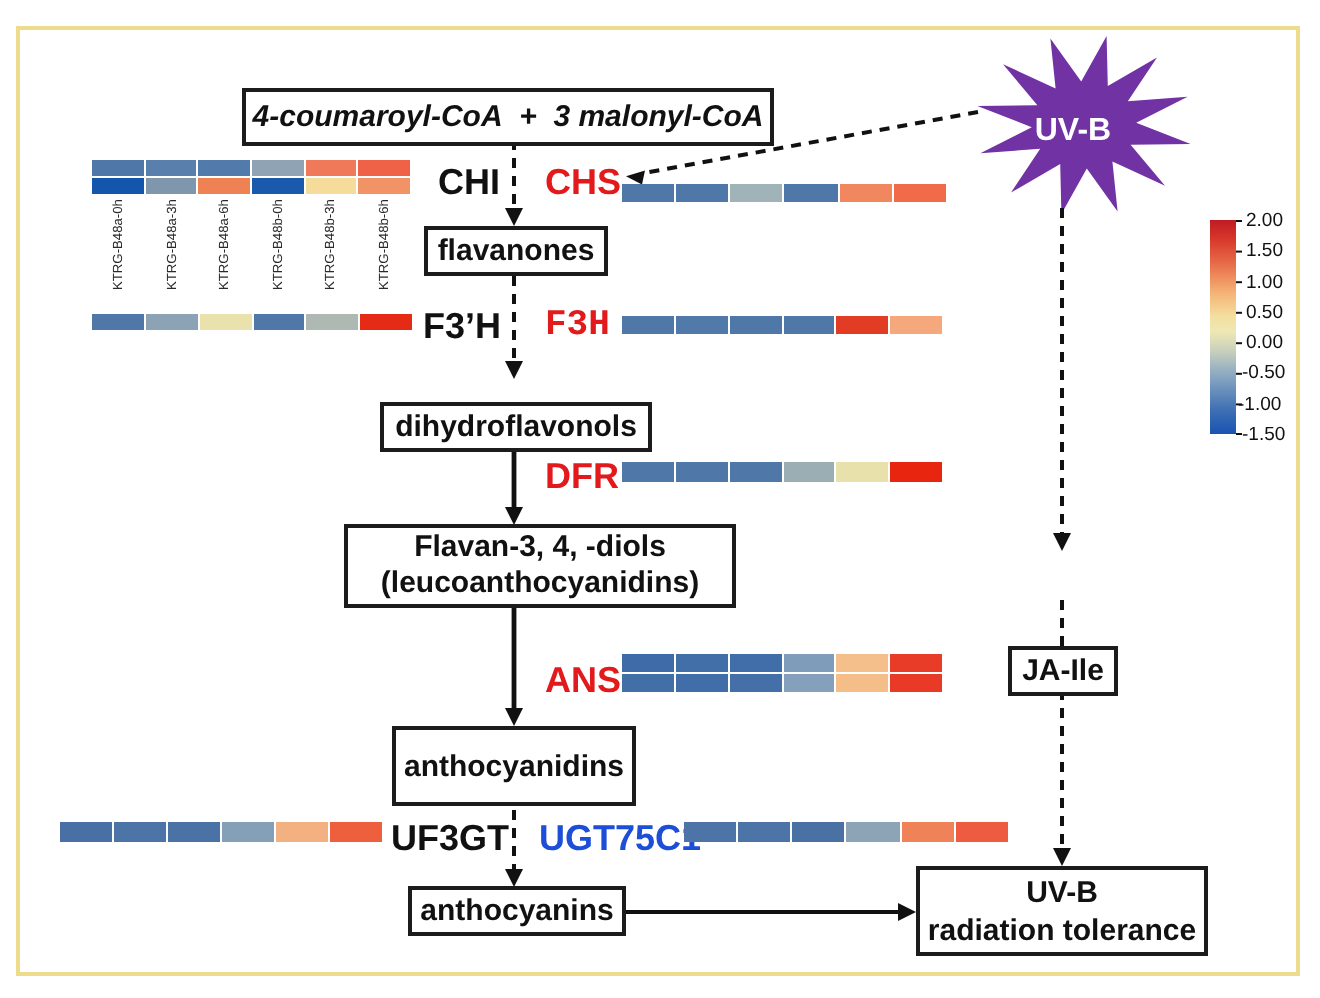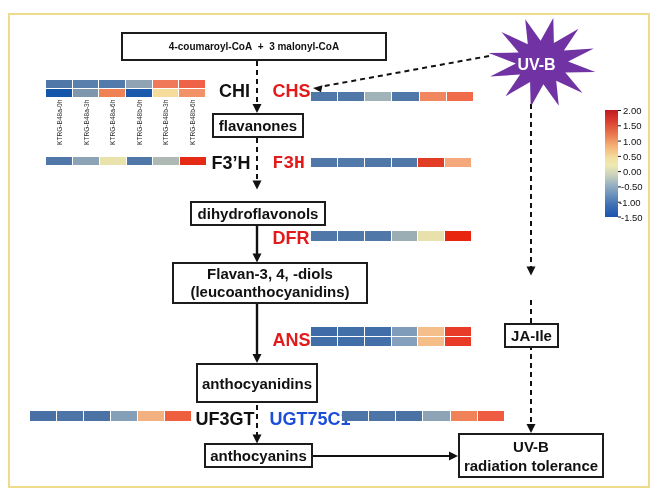--- a/index.html
+++ b/index.html
@@ -49,21 +49,21 @@
 <line x1="618" y1="110.5" x2="621" y2="110.5" stroke="#111" stroke-width="1"></line>
     <line x1="618" y1="125.8" x2="621" y2="125.8" stroke="#111" stroke-width="1"></line>
     <line x1="618" y1="141.1" x2="621" y2="141.1" stroke="#111" stroke-width="1"></line>
     <line x1="618" y1="156.4" x2="621" y2="156.4" stroke="#111" stroke-width="1"></line>
     <line x1="618" y1="171.6" x2="621" y2="171.6" stroke="#111" stroke-width="1"></line>
     <line x1="618" y1="186.9" x2="621" y2="186.9" stroke="#111" stroke-width="1"></line>
     <line x1="618" y1="202.2" x2="621" y2="202.2" stroke="#111" stroke-width="1"></line>
     <line x1="618" y1="217" x2="621" y2="217" stroke="#111" stroke-width="1"></line>
   </svg>
 
-<div class="box" style="left:121px;top:32px;width:266px;height:29px;font-size:10px;white-space:nowrap;">4-coumaroyl-CoA&nbsp; +&nbsp; 3 malonyl-CoA</div>
+<div class="box" style="left:121px;top:44px;width:266px;height:29px;font-size:15px;white-space:nowrap;font-style:italic;">4-coumaroyl-CoA&nbsp; +&nbsp; 3 malonyl-CoA</div>
 <div class="box" style="left:212px;top:113px;width:92px;height:25px;font-size:15px;">flavanones</div>
 <div class="box" style="left:190px;top:201px;width:136px;height:25px;font-size:15px;">dihydroflavonols</div>
 <div class="box" style="left:172px;top:262px;width:196px;height:42px;font-size:15px;line-height:18px;">Flavan-3, 4, -diols<br>(leucoanthocyanidins)</div>
 <div class="box" style="left:196px;top:363px;width:122px;height:40px;font-size:15px;">anthocyanidins</div>
 <div class="box" style="left:204px;top:443px;width:109px;height:25px;font-size:15px;">anthocyanins</div>
 <div class="box" style="left:504px;top:275px;width:55px;height:25px;font-size:15px;margin-top:48px;">JA-Ile</div>
 <div class="box" style="left:458px;top:433px;width:146px;height:45px;font-size:15px;line-height:19px;">UV-B<br>radiation tolerance</div>
 
 <div class="lbl" style="left:219px;top:80.5px;">CHI</div>
 <div class="lbl red" style="left:272.5px;top:80.5px;">CHS</div>

